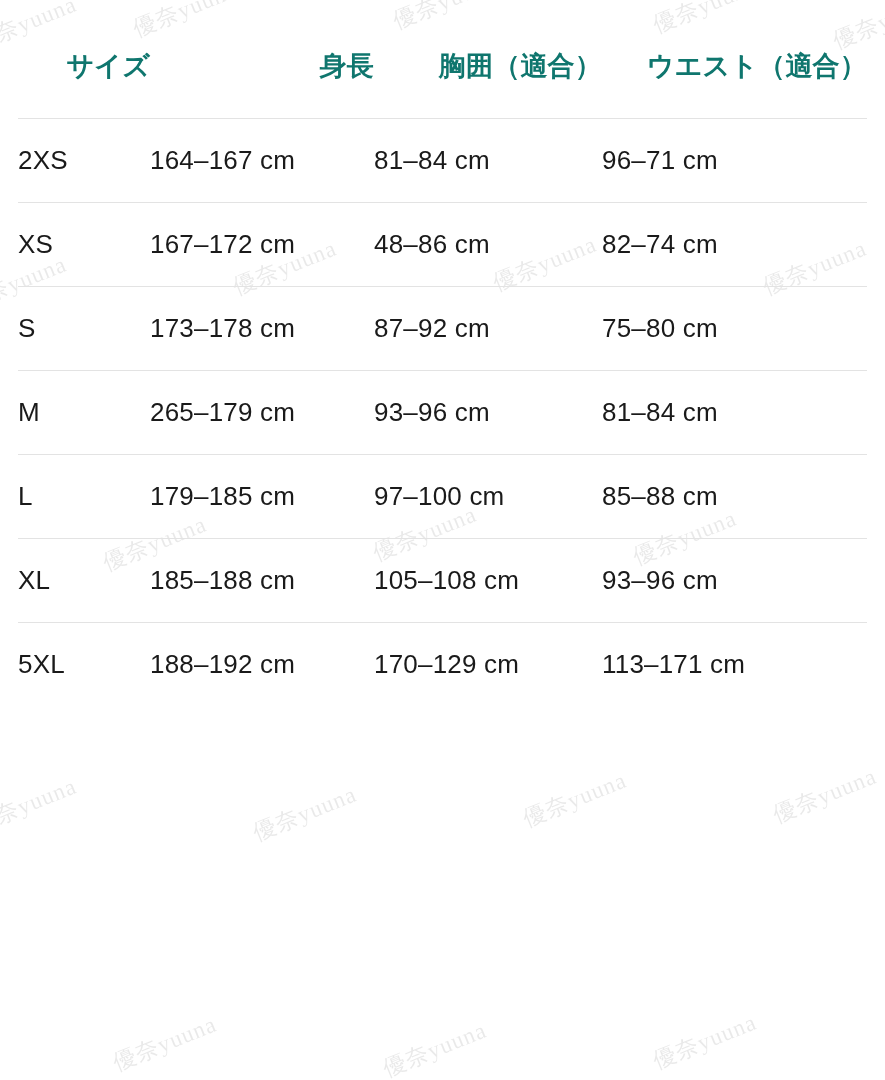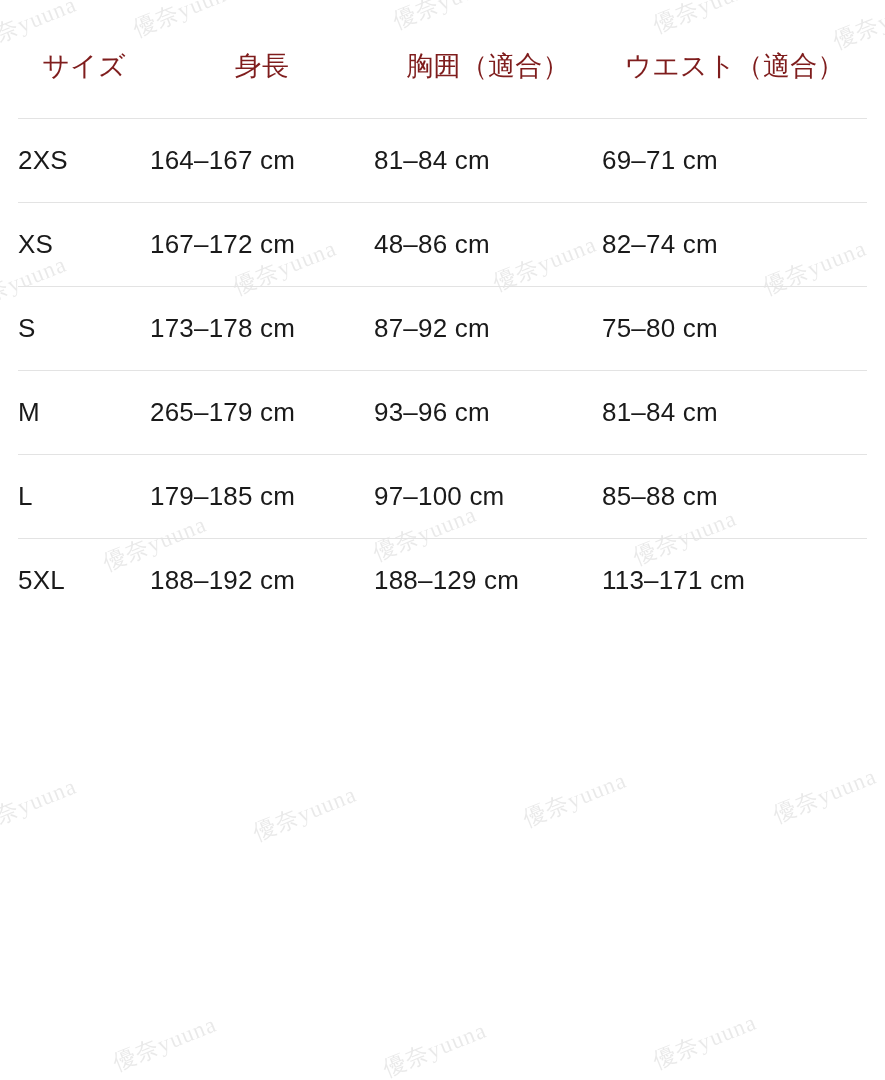--- a/index.html
+++ b/index.html
@@ -26,24 +26,24 @@
   }
 
   table.size-table {
     width: 100%;
     border-collapse: collapse;
     table-layout: fixed;
     margin-top: 48px;
   }
 
   table.size-table th {
-    text-align: center;
+    text-align: right;
     font-size: 27px;
-    font-weight: normal;
-    color: #7f1d1d;
+    font-weight: bold;
+    color: #0f766e;
     padding: 0 0 34px 0;
     vertical-align: bottom;
     letter-spacing: 0.2px;
   }
 
   table.size-table td {
     text-align: left;
     font-size: 26px;
     font-weight: normal;
     color: #1a1a1a;
@@ -121,21 +121,21 @@
         <th>身長</th>
         <th>胸囲（適合）</th>
         <th>ウエスト（適合）</th>
       </tr>
     </thead>
     <tbody>
       <tr>
         <td>2XS</td>
         <td>164–167 cm</td>
         <td>81–84 cm</td>
-        <td>69–71 cm</td>
+        <td>96–71 cm</td>
       </tr>
       <tr>
         <td>XS</td>
         <td>167–172 cm</td>
         <td>48–86 cm</td>
         <td>82–74 cm</td>
       </tr>
       <tr>
         <td>S</td>
         <td>173–178 cm</td>
@@ -148,20 +148,26 @@
         <td>93–96 cm</td>
         <td>81–84 cm</td>
       </tr>
       <tr>
         <td>L</td>
         <td>179–185 cm</td>
         <td>97–100 cm</td>
         <td>85–88 cm</td>
       </tr>
       <tr>
+        <td>XL</td>
+        <td>185–188 cm</td>
+        <td>105–108 cm</td>
+        <td>93–96 cm</td>
+      </tr>
+      <tr>
         <td>5XL</td>
         <td>188–192 cm</td>
-        <td>188–129 cm</td>
+        <td>170–129 cm</td>
         <td>113–171 cm</td>
       </tr>
     </tbody>
   </table>
 </div>
 
 </body></html>

